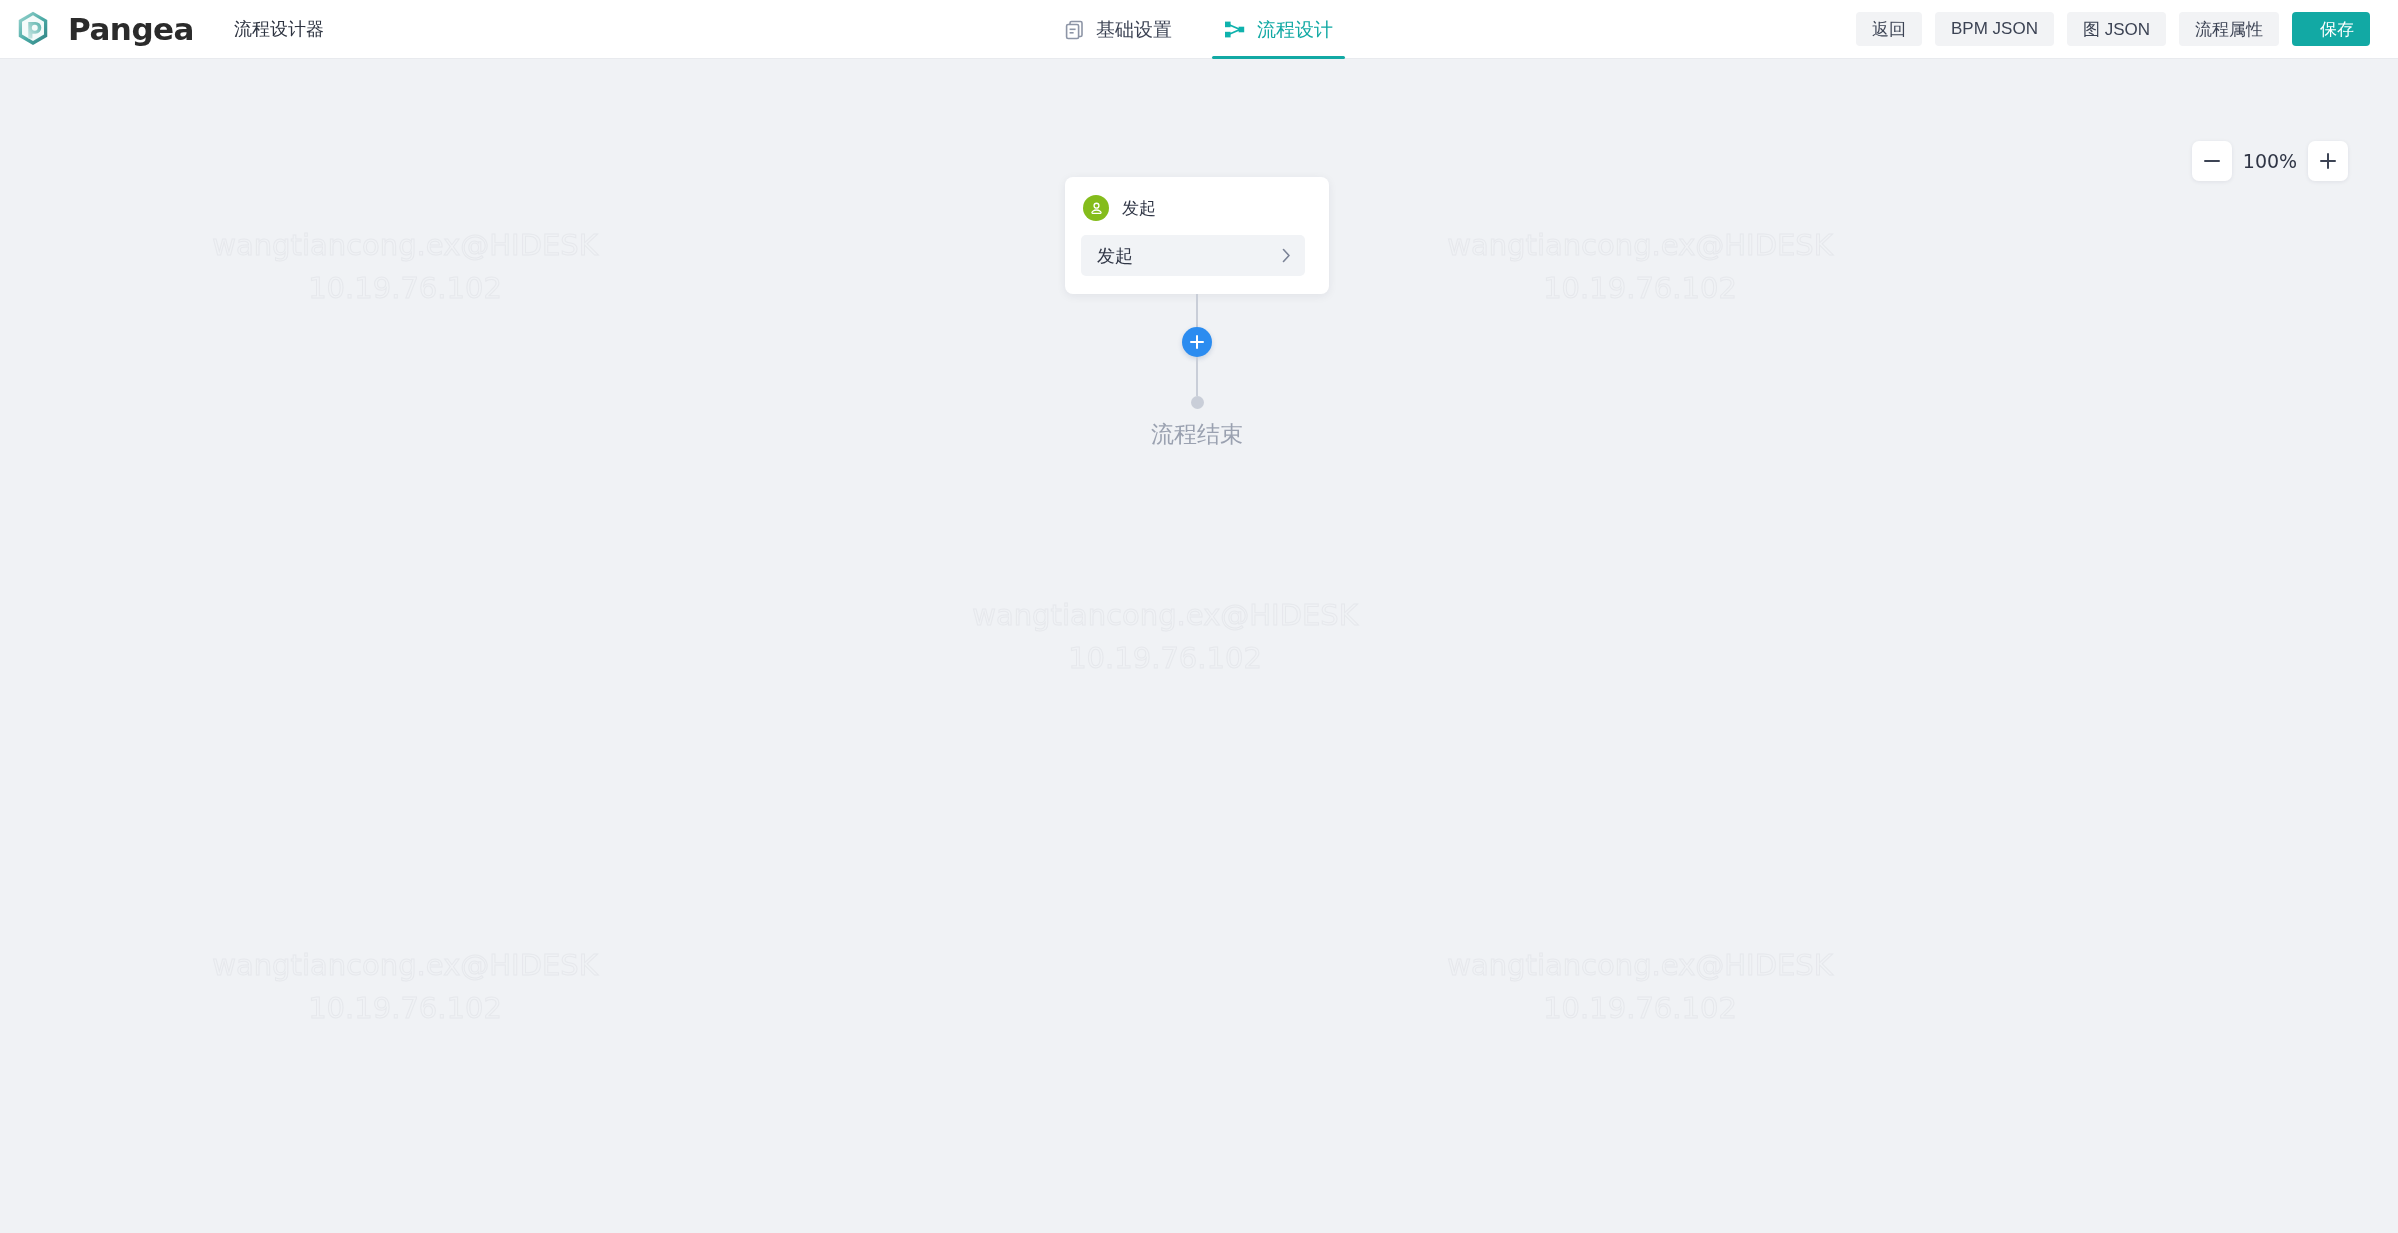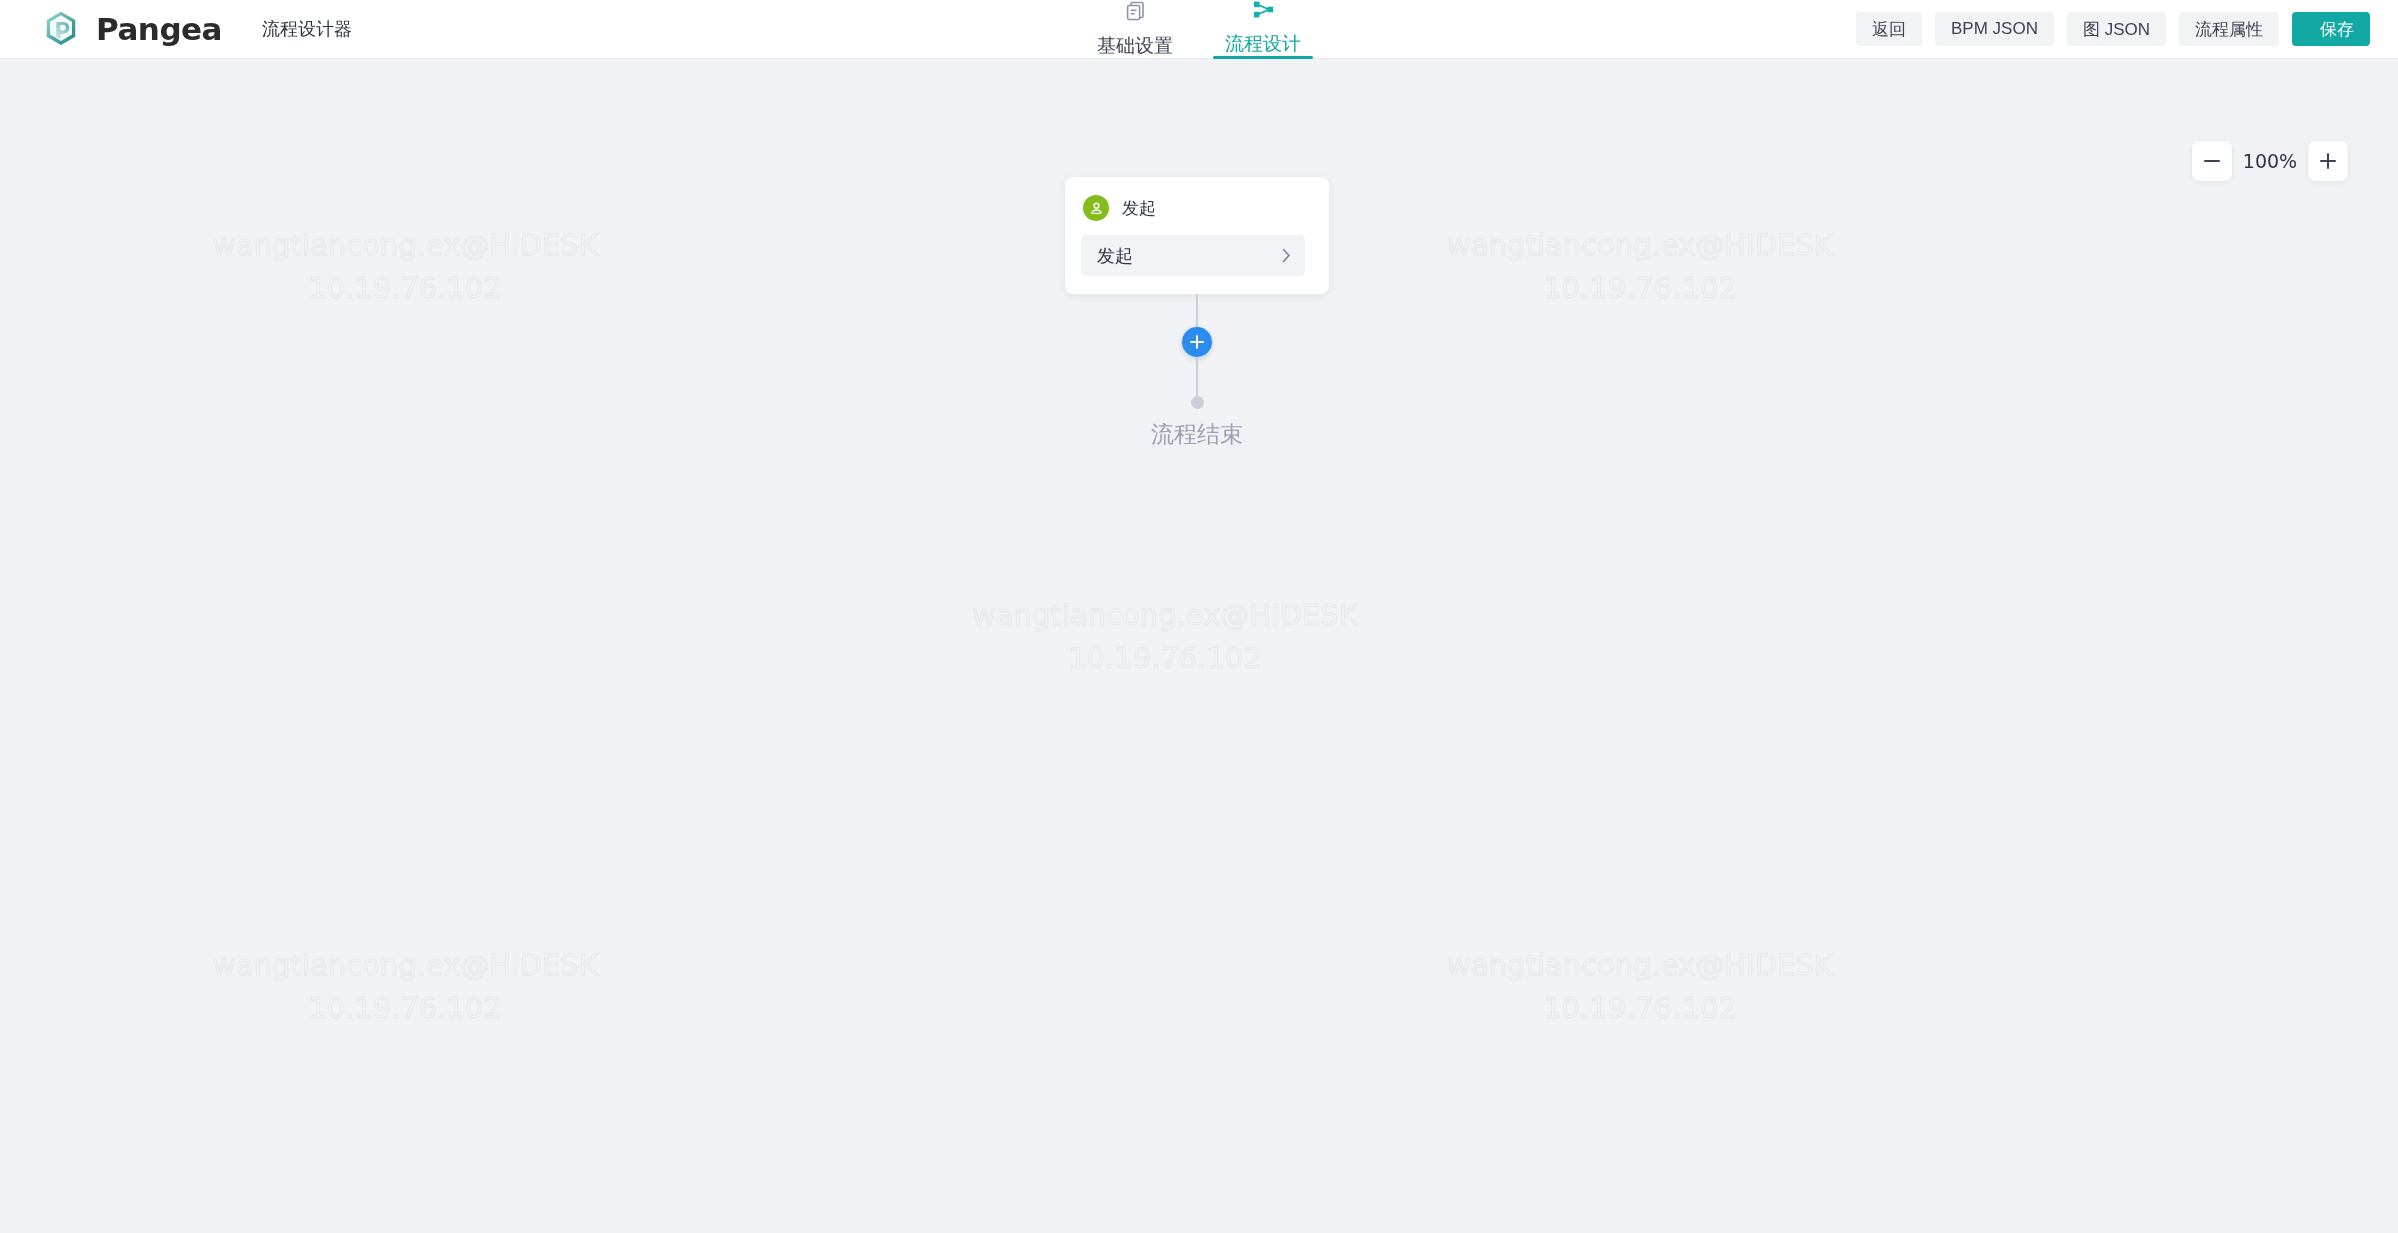--- a/index.html
+++ b/index.html
@@ -20,21 +20,21 @@
     border-bottom: 1px solid #e8eaee;
     display: flex;
     align-items: center;
     z-index: 40;
   }
 
   .brand {
     display: flex;
     align-items: center;
     gap: 16px;
-    padding-left: 42px;
+    padding-left: 14px;
     flex: 0 0 auto;
   }
   .brand-logo { width: 38px; height: 38px; display: block; }
   .brand-word {
     font-size: 31px;
     font-weight: 700;
     letter-spacing: -0.5px;
     color: #2b2b2b;
     line-height: 1;
     font-family: "DejaVu Sans", sans-serif;
@@ -61,21 +61,20 @@
     display: flex;
     align-items: center;
     gap: 12px;
     padding: 0 26px;
     height: 59px;
     cursor: pointer;
     position: relative;
     font-size: 19px;
     color: #3c4354;
     white-space: nowrap;
-    flex-direction: column;
   }
   .tab .tab-ico { display: flex; align-items: center; }
   .tab.active { color: #12a9a4; }
   .tab.active::after {
     content: "";
     position: absolute;
     left: 14px; right: 14px; bottom: 0;
     height: 3px;
     background: #12a9a4;
     border-radius: 2px;

